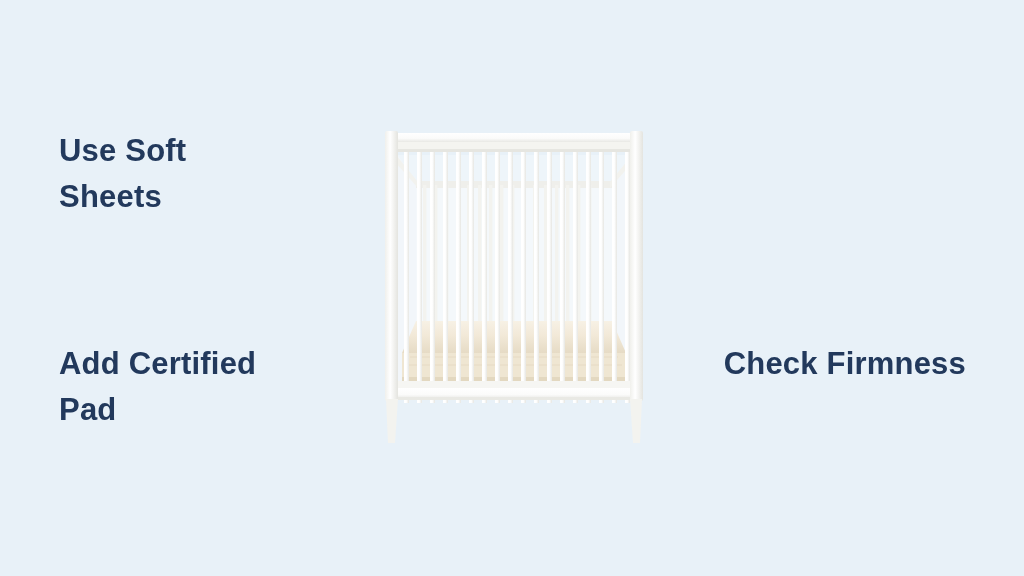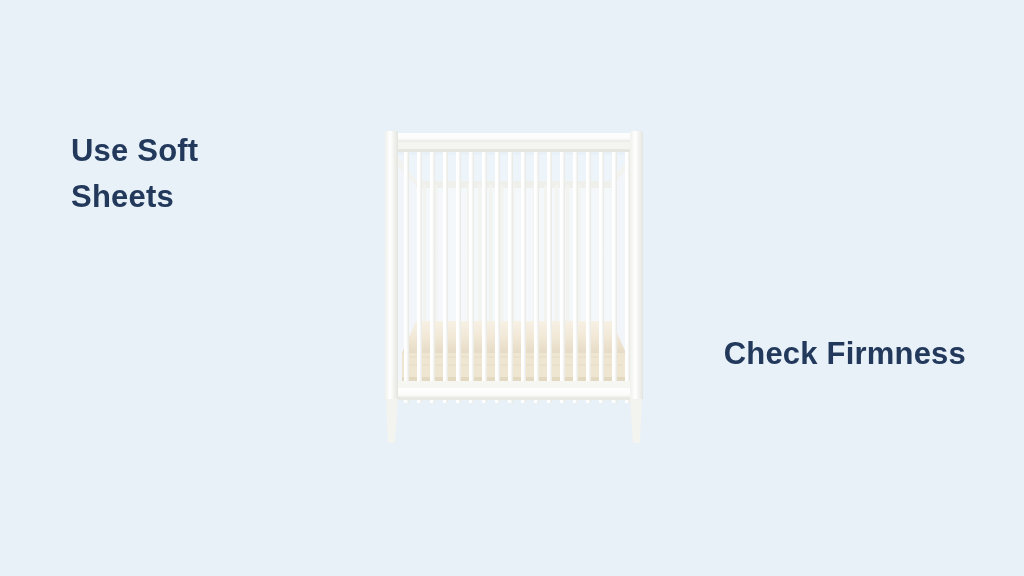--- a/index.html
+++ b/index.html
@@ -24,46 +24,47 @@
   
   .label {
     position: absolute;
     font-family: "Liberation Sans", sans-serif;
     font-weight: bold;
     font-size: 31px;
     line-height: 46px;
     color: #22395c;
     letter-spacing: 0.2px;
     white-space: pre-line;
-    margin-left: 12px;
   }
   .label-tl { left: 59px;  top: 128px; width: 300px; text-align: left; }
   .label-bl { left: 59px;  top: 341px; width: 300px; text-align: left; }
   .label-tr { right: 58px; top: 128px; width: 380px; text-align: right; }
-  .label-br { right: 58px; top: 331px; width: 380px; text-align: right; }
+  .label-br { right: 58px; top: 341px; width: 380px; text-align: right; }
 
   
   .crib-figure {
     position: absolute;
     left: 376px;
     top: 125px;
     width: 276px;
     height: 322px;
   }
   .crib-svg { display: block; width: 276px; height: 322px; }
 </style>
 </head>
 <body>
 
 <div class="canvas">
 
   <div class="label label-tl">Use Soft
 Sheets</div>
 
 
+  <div class="label label-bl">Add Certified
+Pad</div>
 
   <div class="label label-br">Check Firmness</div>
 
   <div class="crib-figure">
     <svg class="crib-svg" viewBox="0 0 276 322" xmlns="http://www.w3.org/2000/svg">
       <defs>
         <linearGradient id="slatG" x1="0" y1="0" x2="1" y2="0">
           <stop offset="0" stop-color="#ffffff"></stop>
           <stop offset="0.45" stop-color="#ffffff"></stop>
           <stop offset="1" stop-color="#e6e6e2"></stop>

